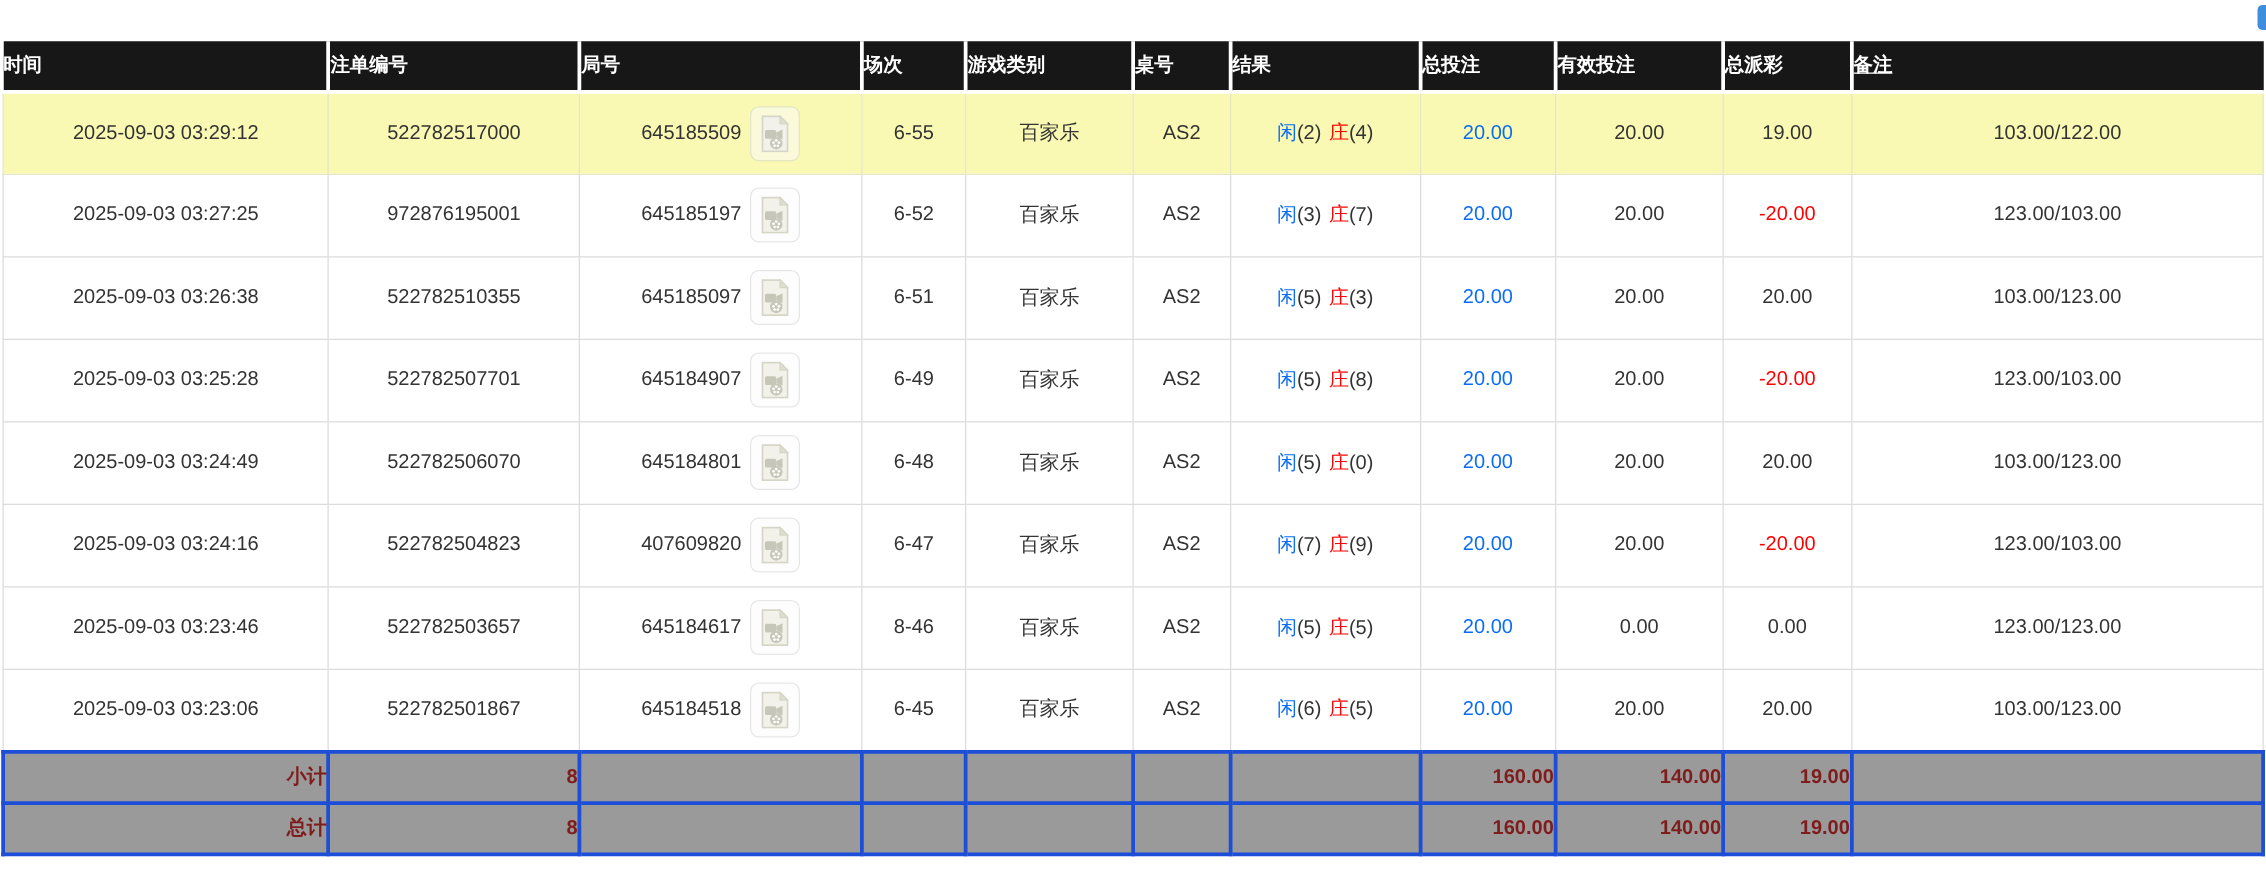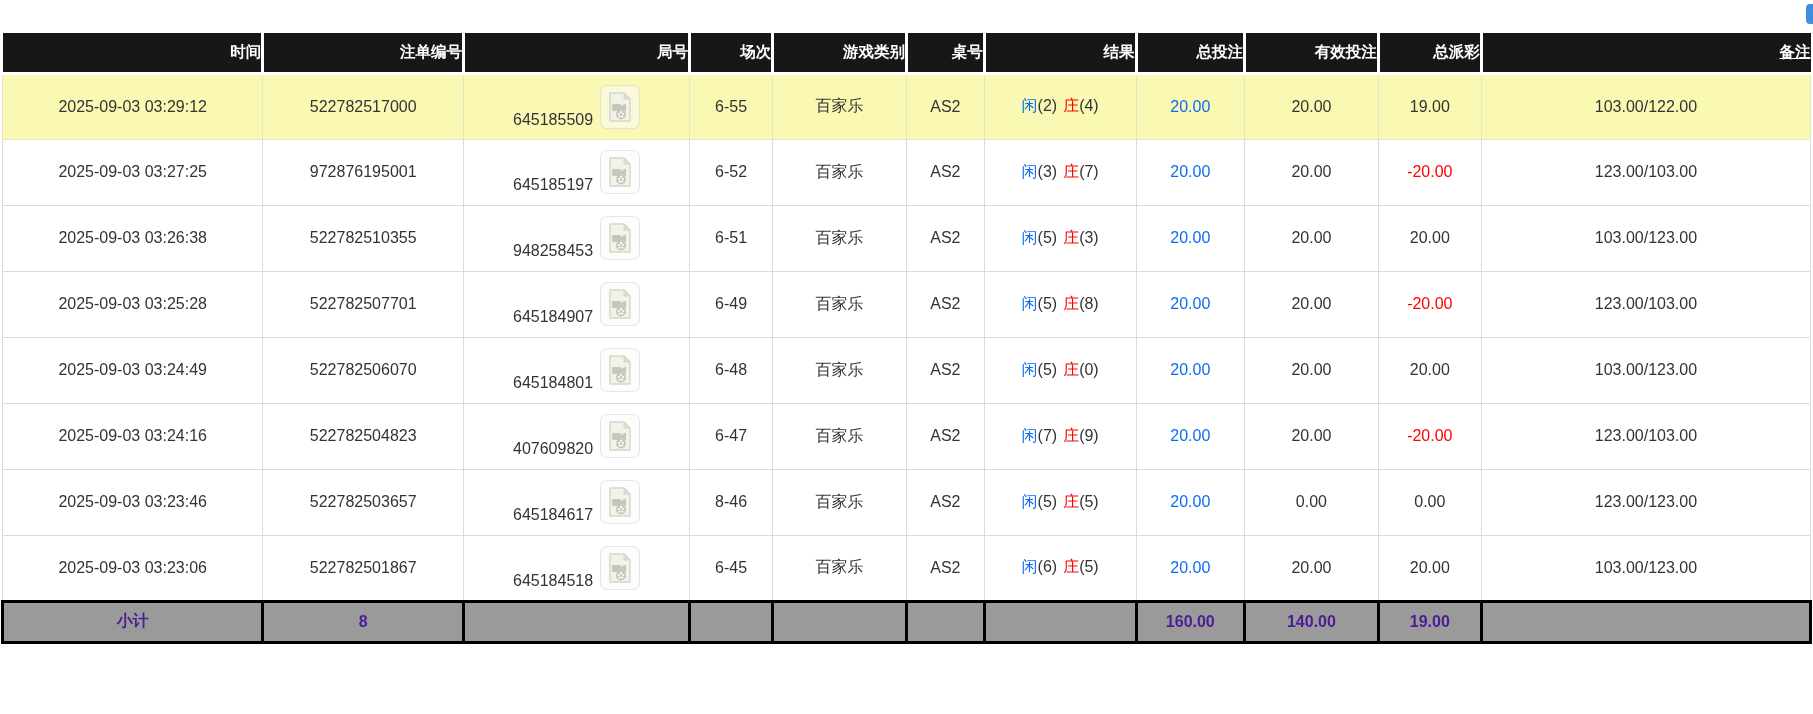--- a/index.html
+++ b/index.html
@@ -17,21 +17,21 @@
     table-layout: fixed;
     font-size: 16px;
     color: #333333;
   }
   thead th {
     background: var(--header-bg, #171717);
     color: #ffffff;
     font-weight: bold;
     font-size: 15.5px;
     height: 40px;
-    text-align: right;
+    text-align: left;
     vertical-align: middle;
     border-right: 3px solid #ffffff;
     border-bottom: 3px solid #ffffff;
   }
   thead th:last-child { border-right: none; text-decoration: underline; }
   tbody td {
     background: #ffffff;
     height: 66px;
     text-align: center;
     vertical-align: middle;
@@ -39,41 +39,41 @@
   }
   tbody tr.highlight td { background: var(--highlight, #f9f9b3); border-color: #e6e6c2; }
   .num-blue { color: var(--accent-blue, #0b6cf4); }
   .neg { color: var(--negative-red, #ff0000); }
   .res-player { color: var(--accent-blue, #0b6cf4); }
   .res-banker { color: var(--negative-red, #e00000); }
   .res-score { color: #333333; }
   .res-gap { display: inline-block; width: 6px; }
   tfoot td {
     background: var(--footer-bg, #9a9a9a);
-    color: #4c1d95;
+    color: #7f1d1d;
     font-weight: bold;
     height: 41px;
-    text-align: center;
+    text-align: right;
     vertical-align: middle;
-    border: 3px solid #000000;
+    border: 3px solid #1d4ed8;
   }
   .video-btn {
     display: inline-flex;
     align-items: center;
     justify-content: center;
     width: 40px; height: 44px;
     margin-left: 7px;
     vertical-align: middle;
     background: rgba(252,252,252,0.55);
     border: 1px solid rgba(0,0,0,0.09);
     border-radius: 7px;
     cursor: pointer;
   }
   .video-btn svg { display: block; }
-  .round-cell-inner { display: inline-flex; align-items: flex-end; }
+  .round-cell-inner { display: inline-flex; align-items: center; }
   .top-right-fragment {
     position: absolute;
     top: 4px; right: 0;
     width: 7px; height: 20px;
     background: var(--fragment-blue, #3f8ede);
     border-radius: 4px 0 0 4px;
   }
 </style>
 </head>
 <body>
@@ -175,21 +175,21 @@
     <td class="num-blue">20.00</td>
     <td>20.00</td>
     <td class="neg">-20.00</td>
     <td>123.00/103.00</td>
   </tr>
         <tr>
     <td>2025-09-03 03:26:38</td>
     <td>522782510355</td>
     <td>
       <span class="round-cell-inner">
-        <span>948258453</span>
+        <span>645185097</span>
         <span class="video-btn">
           <svg width="26" height="30" viewBox="0 0 26 30">
             <path d="M3 1 L17 1 L23 7 L23 29 L3 29 Z" fill="#f2f2ea" stroke="#d6d6c8" stroke-width="1.4"></path>
             <path d="M17 1 L23 7 L17 7 Z" fill="#ddddd0" stroke="#d6d6c8" stroke-width="1"></path>
             <rect x="5" y="12" width="9" height="7" rx="1.2" fill="#c7c7b9"></rect>
             <path d="M14 14 L19 11.5 L19 19.5 L14 17 Z" fill="#c7c7b9"></path>
             <circle cx="14" cy="22.5" r="5" fill="#c7c7b9"></circle>
             <circle cx="14" cy="20.2" r="1.1" fill="#ffffff"></circle>
             <circle cx="11.8" cy="22" r="1.1" fill="#ffffff"></circle>
             <circle cx="16.2" cy="22" r="1.1" fill="#ffffff"></circle>
@@ -372,20 +372,33 @@
     </td>
     <td class="num-blue">20.00</td>
     <td>20.00</td>
     <td>20.00</td>
     <td>103.00/123.00</td>
   </tr>
       </tbody>
     <tfoot id="footer-rows">
         <tr>
     <td>小计</td>
+    <td>8</td>
+    <td></td>
+    <td></td>
+    <td></td>
+    <td></td>
+    <td></td>
+    <td>160.00</td>
+    <td>140.00</td>
+    <td>19.00</td>
+    <td></td>
+  </tr>
+        <tr>
+    <td>总计</td>
     <td>8</td>
     <td></td>
     <td></td>
     <td></td>
     <td></td>
     <td></td>
     <td>160.00</td>
     <td>140.00</td>
     <td>19.00</td>
     <td></td>

